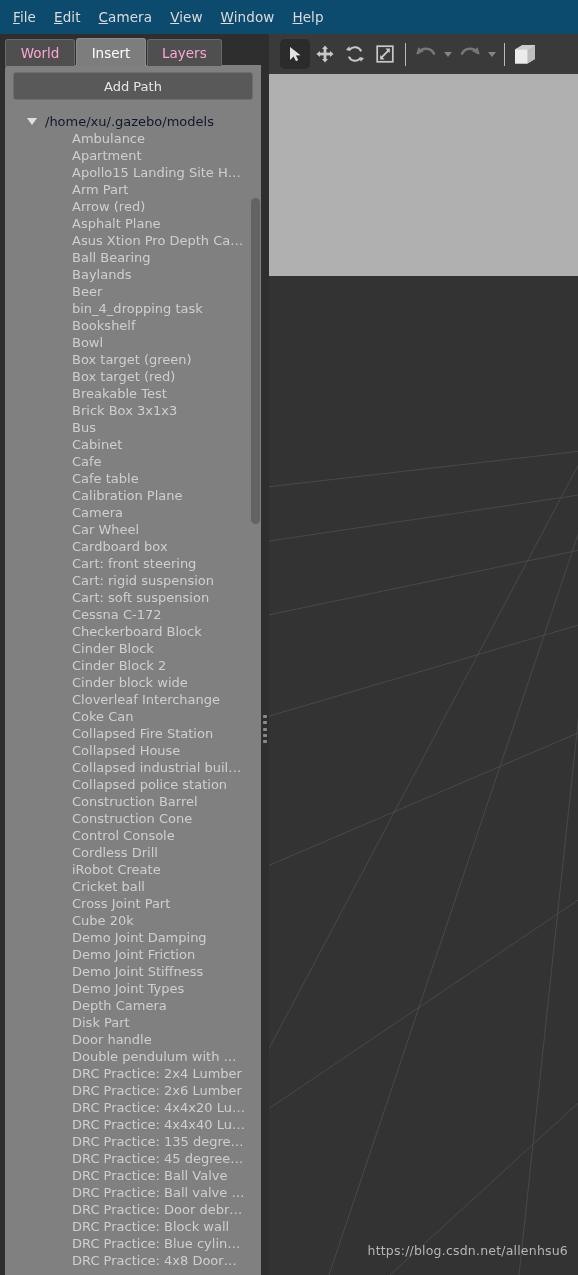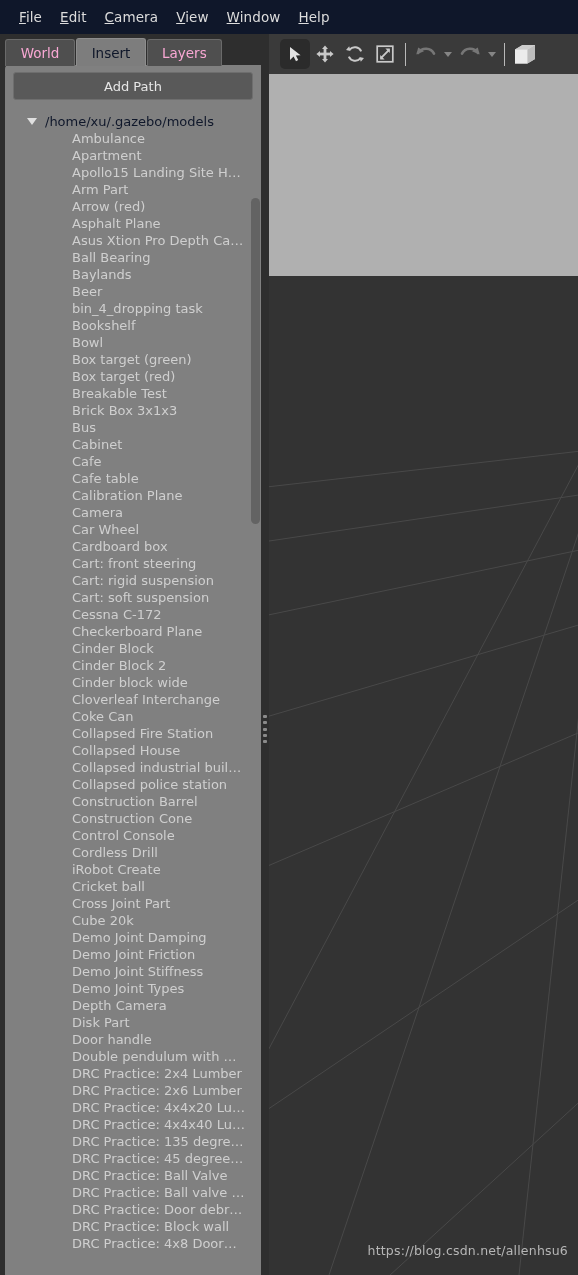--- a/index.html
+++ b/index.html
@@ -19,24 +19,24 @@
     height: 1275px;
     background: #2e2e2e;
     overflow: hidden;
   }
 
   
   .menubar {
     position: absolute;
     left: 0; top: 0;
     width: 578px; height: 34px;
-    background: #0f172a;
+    background: #0c4a6e;
     display: flex;
     align-items: center;
-    padding-left: 10px;
+    padding-left: 4px;
   }
   .menu-item {
     color: #dcdcdc;
     font-size: 13.5px;
     padding: 3px 9px;
     white-space: nowrap;
     cursor: default;
     letter-spacing: 0.1px;
   }
   .menu-item .mn { text-decoration: underline; }
@@ -71,21 +71,21 @@
     border: 1px solid #6a6a6a;
     border-bottom: none;
     border-radius: 3px 3px 0 0;
     margin-right: 1px;
     cursor: default;
     white-space: nowrap;
   }
   .tab.active {
     background: #7d7d7d;
     border-color: #8d8d8d;
-    color: #0f172a;
+    color: #ffffff;
     height: 28px;
     margin-top: 40px;
   }
 
   .panel-body {
     position: absolute;
     left: 5px; top: 31px;
     width: 256px;
     height: 1210px;
     background: #808080;
@@ -328,21 +328,21 @@
             <div class="tree-item">Cafe</div>
             <div class="tree-item">Cafe table</div>
             <div class="tree-item">Calibration Plane</div>
             <div class="tree-item">Camera</div>
             <div class="tree-item">Car Wheel</div>
             <div class="tree-item">Cardboard box</div>
             <div class="tree-item">Cart: front steering</div>
             <div class="tree-item">Cart: rigid suspension</div>
             <div class="tree-item">Cart: soft suspension</div>
             <div class="tree-item">Cessna C-172</div>
-            <div class="tree-item">Checkerboard Plane</div>
+            <div class="tree-item">Checkerboard Block</div>
             <div class="tree-item">Cinder Block</div>
             <div class="tree-item">Cinder Block 2</div>
             <div class="tree-item">Cinder block wide</div>
             <div class="tree-item">Cloverleaf Interchange</div>
             <div class="tree-item">Coke Can</div>
             <div class="tree-item">Collapsed Fire Station</div>
             <div class="tree-item">Collapsed House</div>
             <div class="tree-item">Collapsed industrial buil…</div>
             <div class="tree-item">Collapsed police station</div>
             <div class="tree-item">Construction Barrel</div>
@@ -364,20 +364,21 @@
             <div class="tree-item">DRC Practice: 2x4 Lumber</div>
             <div class="tree-item">DRC Practice: 2x6 Lumber</div>
             <div class="tree-item">DRC Practice: 4x4x20 Lu…</div>
             <div class="tree-item">DRC Practice: 4x4x40 Lu…</div>
             <div class="tree-item">DRC Practice: 135 degre…</div>
             <div class="tree-item">DRC Practice: 45 degree…</div>
             <div class="tree-item">DRC Practice: Ball Valve</div>
             <div class="tree-item">DRC Practice: Ball valve …</div>
             <div class="tree-item">DRC Practice: Door debr…</div>
             <div class="tree-item">DRC Practice: Block wall</div>
+            <div class="tree-item">DRC Practice: Blue cylin…</div>
             <div class="tree-item">DRC Practice: 4x8 Door…</div>
           </div>
       </div>
 
       <div class="scrollbar-track">
         <div class="scrollbar-thumb"></div>
       </div>
 
     </div>
   </div>

